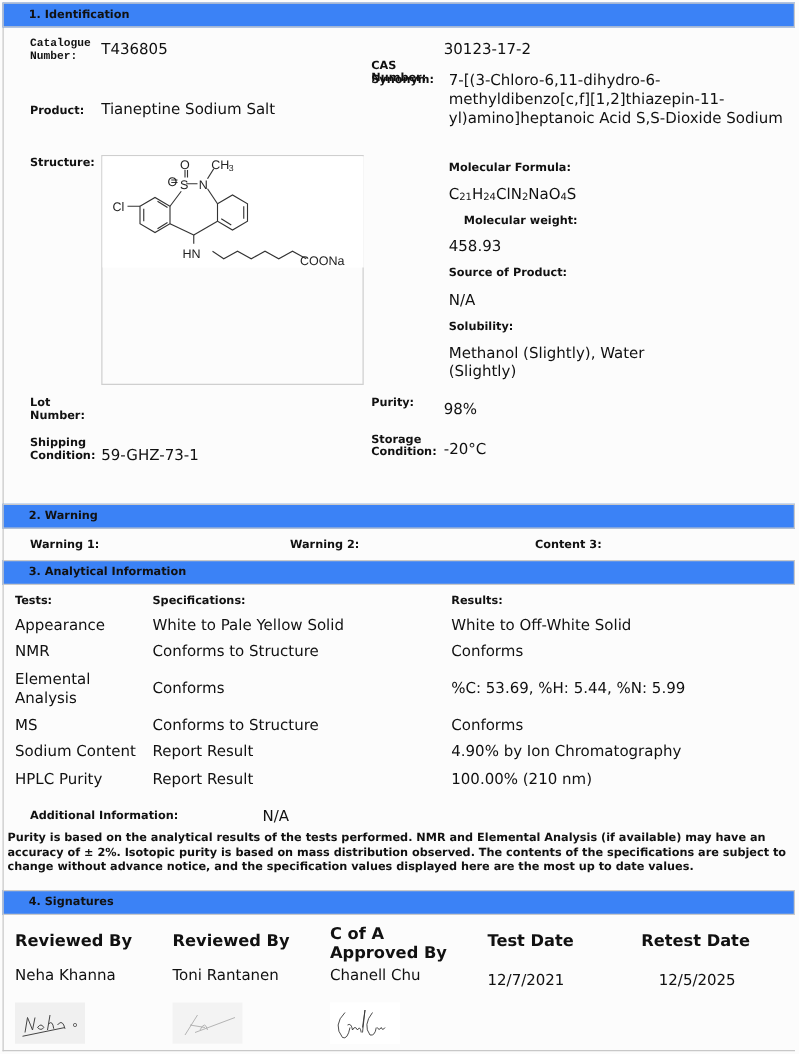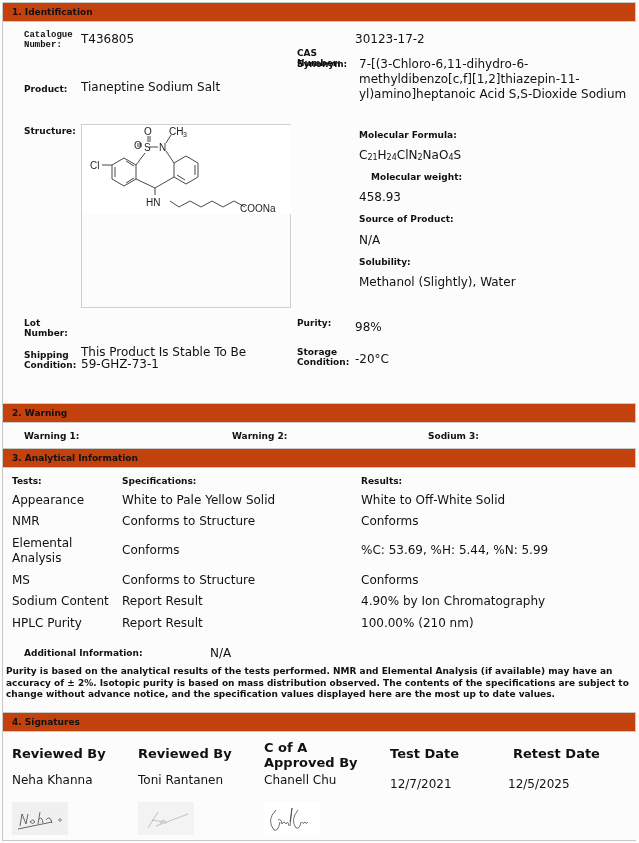--- a/index.html
+++ b/index.html
@@ -1,18 +1,18 @@
 <!DOCTYPE html>
 <html><head>
 <meta charset="utf-8">
 <style>
   html, body { margin:0; padding:0; }
   body { width:639px; height:843px; background:#fcfcfc; font-family:"DejaVu Sans", sans-serif; color:#111; position:relative; overflow:hidden; }
   .frame { position:absolute; left:2px; top:2px; width:635px; height:839px; border-left:1px solid #c8c8c8; }
-  .sec-hdr { position:absolute; left:2px; width:634px; height:20px; background:#c2410c; border:1px solid #c9c9c9; box-sizing:border-box; font-size:9px; font-weight:bold; line-height:18px; padding-left:9px; }
+  .sec-hdr { position:absolute; left:2px; width:634px; height:20px; background:#3b82f6; border:1px solid #c9c9c9; box-sizing:border-box; font-size:9px; font-weight:bold; line-height:18px; padding-left:20px; }
   .lbl { position:absolute; font-size:9px; font-weight:bold; line-height:10px; }
   .val { position:absolute; font-size:12px; line-height:15px; }
   .struct-box { position:absolute; left:81px; top:124px; width:210px; height:184px; border:1px solid #cfcfcf; box-sizing:border-box; background:#fcfcfc; }
   .struct-img { position:absolute; left:0; top:0; width:209px; height:89px; background:#fff; }
   .tbl-cell { position:absolute; font-size:12px; line-height:15px; }
   .foot { position:absolute; left:6px; top:666px; width:628px; font-size:9px; font-weight:bold; line-height:11.5px; }
   .sig-hdr { position:absolute; font-size:13px; font-weight:bold; line-height:15px; }
   .sig-val { position:absolute; font-size:12px; line-height:15px; }
   .sig-img { position:absolute; width:56px; height:33px; background:#f0f0f0; }
   .bottom-line { position:absolute; left:2px; top:840px; width:634px; border-top:1px solid #c8c8c8; }
@@ -100,49 +100,49 @@
 
 <div class="lbl" style="left:356px;top:172px;margin-left:15px;">Molecular weight:</div>
 <div class="val" style="left:359px;top:190px;">458.93</div>
 
 <div class="lbl" style="left:359px;top:214px;">Source of Product:</div>
 <div class="val" style="left:359px;top:233px;">N/A</div>
 
 <div class="lbl" style="left:359px;top:257px;">Solubility:</div>
 <div class="val" style="left:359px;top:275px;">
   <div>Methanol (Slightly), Water</div>
+  <div>(Slightly)</div>
 </div>
 
 <div class="lbl" style="left:24px;top:318px;">
   <div>Lot</div>
   <div>Number:</div>
 </div>
 <div class="val" style="left:81px;top:319px;margin-top:38px;">59-GHZ-73-1</div>
 
 <div class="lbl" style="left:297px;top:318px;">Purity:</div>
 <div class="val" style="left:355px;top:320px;">98%</div>
 
 <div class="lbl" style="left:24px;top:350px;">
   <div>Shipping</div>
   <div>Condition:</div>
 </div>
 <div class="val" style="left:81px;top:345px;">
-  <div>This Product Is Stable To Be</div>
 </div>
 
 <div class="lbl" style="left:297px;top:347px;">
   <div>Storage</div>
   <div>Condition:</div>
 </div>
 <div class="val" style="left:355px;top:352px;">-20°C</div>
 
 <div class="sec-hdr" style="top:403px;">2. Warning</div>
 <div class="lbl" style="left:24px;top:431px;">Warning 1:</div>
 <div class="lbl" style="left:232px;top:431px;">Warning 2:</div>
-<div class="lbl" style="left:428px;top:431px;">Sodium 3:</div>
+<div class="lbl" style="left:428px;top:431px;">Content 3:</div>
 
 <div class="sec-hdr" style="top:448px;">3. Analytical Information</div>
 <div class="lbl" style="left:12px;top:476px;">Tests:</div>
 <div class="lbl" style="left:122px;top:476px;">Specifications:</div>
 <div class="lbl" style="left:361px;top:476px;">Results:</div>
 
 <div class="tbl-cell" style="left:12px;top:493px;">Appearance</div>
 <div class="tbl-cell" style="left:122px;top:493px;">White to Pale Yellow Solid</div>
 <div class="tbl-cell" style="left:361px;top:493px;">White to Off-White Solid</div>
 
@@ -179,21 +179,21 @@
 <div class="sig-hdr" style="left:12px;top:746px;">Reviewed By</div>
 <div class="sig-hdr" style="left:138px;top:746px;">Reviewed By</div>
 <div class="sig-hdr" style="left:264px;top:740px;width:115px;">C of A Approved By</div>
 <div class="sig-hdr" style="left:390px;top:746px;">Test Date</div>
 <div class="sig-hdr" style="left:513px;top:746px;">Retest Date</div>
 
 <div class="sig-val" style="left:12px;top:773px;">Neha Khanna</div>
 <div class="sig-val" style="left:138px;top:773px;">Toni Rantanen</div>
 <div class="sig-val" style="left:264px;top:773px;">Chanell Chu</div>
 <div class="sig-val" style="left:390px;top:777px;">12/7/2021</div>
-<div class="sig-val" style="left:508px;top:777px;text-align:center;">12/5/2025</div>
+<div class="sig-val" style="left:527px;top:777px;text-align:center;">12/5/2025</div>
 
 <div class="sig-img" style="left:12px;top:802px;">
   <svg width="56" height="33" viewBox="0 0 56 33">
     <path d="M8,24 L10,12 L14,22 L16,12 M18,20 q3,-4 5,0 q-2,3 -5,0 M26,22 L28,10 M27,17 q3,-3 4,4 M34,18 q3,-4 5,0 l1,3 M6,27 L40,20" stroke="#444" stroke-width="0.8" fill="none"></path>
     <circle cx="48" cy="18" r="1.3" stroke="#444" stroke-width="0.6" fill="none"></circle>
   </svg>
 </div>
 <div class="sig-img" style="left:138px;top:802px;background:#f3f3f3;">
   <svg width="56" height="33" viewBox="0 0 56 33">
     <path d="M10,26 L20,10 M14,18 L26,20 M22,22 q4,-8 6,0 M18,24 L50,12" stroke="#aaa" stroke-width="0.7" fill="none"></path>

